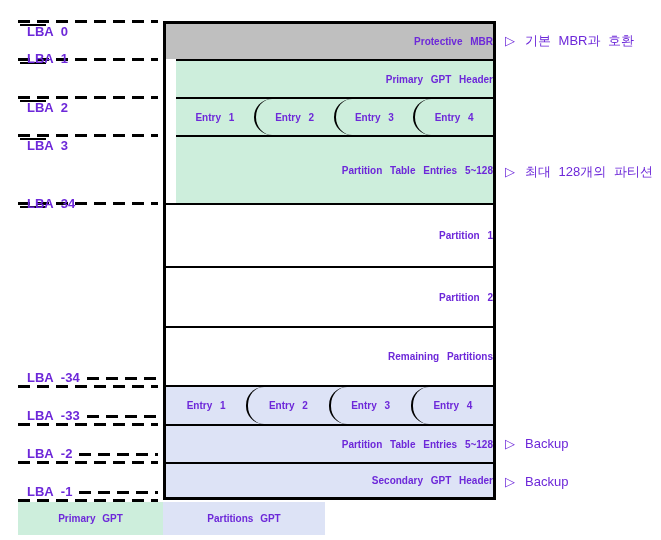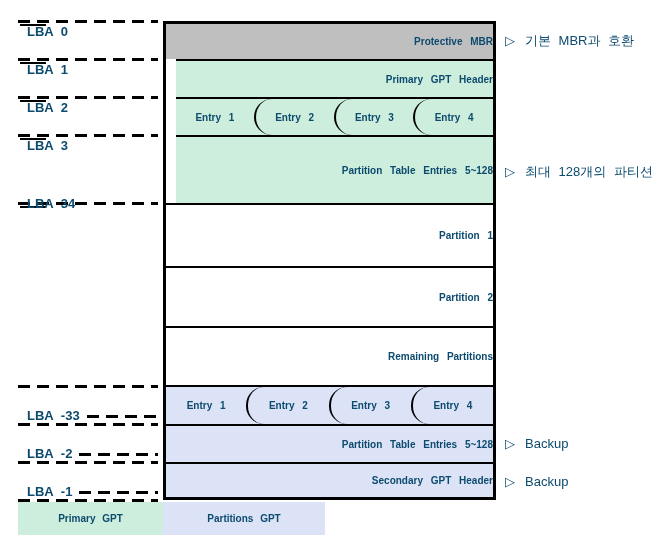--- a/index.html
+++ b/index.html
@@ -1,19 +1,19 @@
 <!DOCTYPE html>
 <html><head>
 <meta charset="utf-8">
 <style>
   html,body { margin:0; padding:0; background:#fff; }
   .canvas {
     position:relative; width:556px; height:540px; background:#ffffff;
     font-family:"Liberation Sans","DejaVu Sans",sans-serif;
-    color:#0c4a6e;
+    color:#6d28d9;
   }
   
   .dash-line {
     position:absolute; left:18px; width:140px; height:3px;
     background:repeating-linear-gradient(90deg,#000 0 12px,transparent 12px 19px);
   }
   
   .under-dash { position:absolute; left:20px; width:26px; height:2px; background:#000; }
   .lba-label {
     position:absolute; left:27px; font-size:13px; font-weight:bold;
@@ -76,25 +76,29 @@
   <div class="dash-line" style="top:134px;"></div>
   <div class="dash-line" style="top:202px;"></div>
 
   <div class="under-dash" style="top:24px;"></div>
   <div class="under-dash" style="top:62px;"></div>
   <div class="under-dash" style="top:100px;"></div>
   <div class="under-dash" style="top:138px;"></div>
   <div class="under-dash" style="top:206px;"></div>
 
   <div class="lba-label" style="top:25px;">LBA 0</div>
-  <div class="lba-label" style="top:63px;">LBA 1</div>
+  <div class="lba-label" style="top:52px;">LBA 1</div>
   <div class="lba-label" style="top:101px;">LBA 2</div>
   <div class="lba-label" style="top:139px;">LBA 3</div>
   <div class="lba-label" style="top:197px;">LBA 34</div>
 
+  <div class="lba-bottom" style="top:371px;">
+    <span>LBA -34</span>
+    <span class="trail"></span>
+  </div>
   <div class="dash-line" style="top:385px;"></div>
 
   <div class="lba-bottom" style="top:409px;">
     <span>LBA -33</span>
     <span class="trail"></span>
   </div>
   <div class="dash-line" style="top:423px;"></div>
 
   <div class="lba-bottom" style="top:447px;">
     <span>LBA -2</span>

